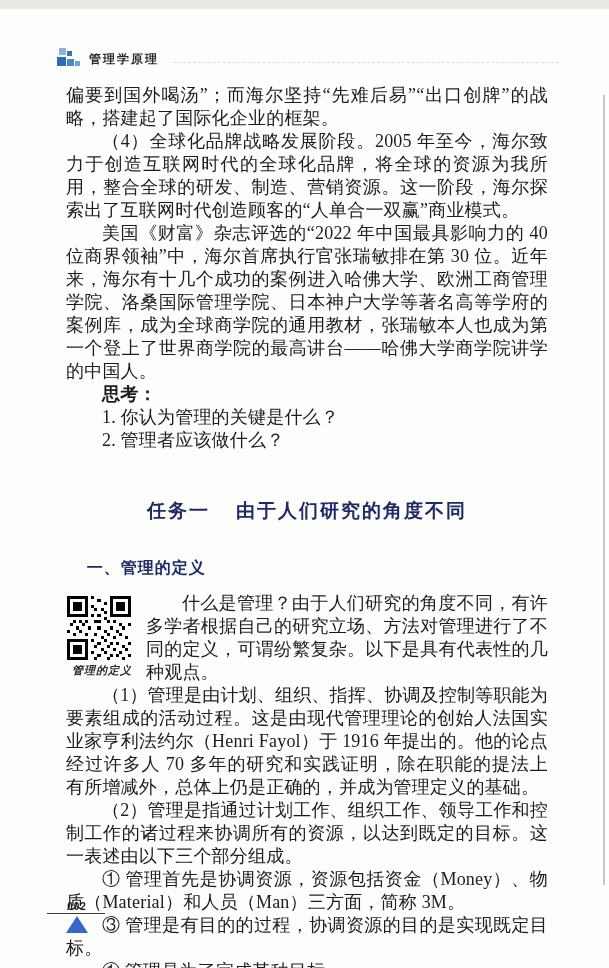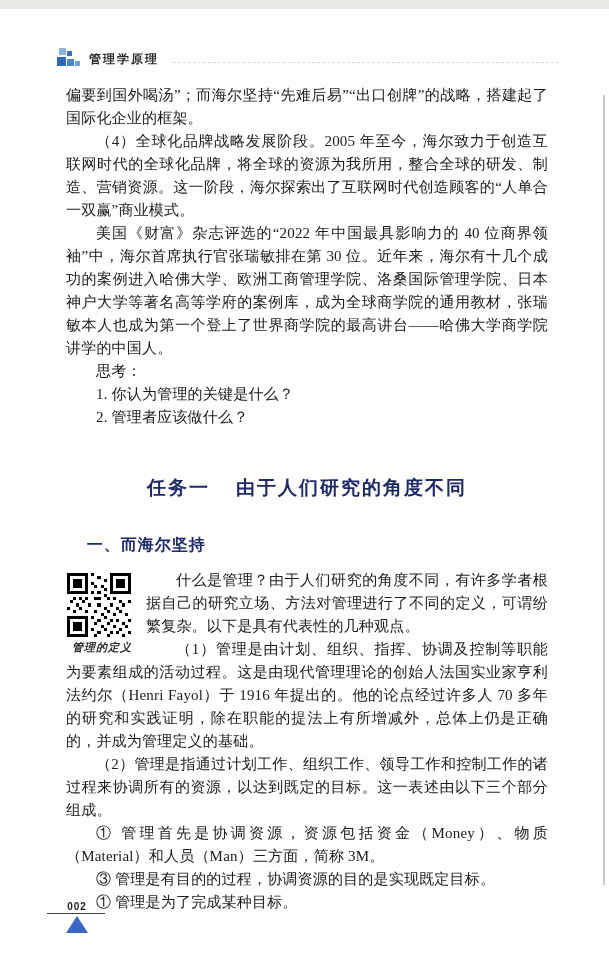--- a/index.html
+++ b/index.html
@@ -21,23 +21,23 @@
   .lg1{left:2px;top:0;width:7px;height:7px;background:#8fb3d9;}
   .lg2{left:10px;top:3px;width:5px;height:5px;background:#3a74b8;}
   .lg3{left:0;top:9px;width:9px;height:9px;background:#2f6bb2;}
   .lg4{left:10px;top:11px;width:7px;height:7px;background:#4a86c6;}
   .lg5{left:18px;top:13px;width:5px;height:5px;background:#6fa0cf;}
   .book-title{font-size:12px;font-weight:bold;color:#2b2b2b;letter-spacing:2px;}
   .header-rule{flex:1;border-top:1px dashed #ddddd8;margin-left:14px;margin-top:6px;}
 
   
   .content{position:absolute;top:84px;left:66px;width:482px;}
-  p{margin:0;font-size:15px;line-height:23px;text-align:justify;letter-spacing:0.2px;}
+  p{margin:0;font-size:18px;line-height:23px;text-align:justify;letter-spacing:0.2px;}
   .indent{text-indent:2em;}
-  .bold{font-weight:normal;}
+  .bold{font-weight:bold;}
 
   
   .task-title{
     margin:47px 0 34px 0;
     text-align:center;
     color:#1e2a66;
     font-weight:bold;
     font-size:19px;
     letter-spacing:2px;
     text-indent:0;
@@ -89,21 +89,21 @@
 
     <p>偏要到国外喝汤”；而海尔坚持“先难后易”“出口创牌”的战略，搭建起了国际化企业的框架。</p>
     <p class="indent">（4）全球化品牌战略发展阶段。2005 年至今，海尔致力于创造互联网时代的全球化品牌，将全球的资源为我所用，整合全球的研发、制造、营销资源。这一阶段，海尔探索出了互联网时代创造顾客的“人单合一双赢”商业模式。</p>
     <p class="indent">美国《财富》杂志评选的“2022 年中国最具影响力的 40 位商界领袖”中，海尔首席执行官张瑞敏排在第 30 位。近年来，海尔有十几个成功的案例进入哈佛大学、欧洲工商管理学院、洛桑国际管理学院、日本神户大学等著名高等学府的案例库，成为全球商学院的通用教材，张瑞敏本人也成为第一个登上了世界商学院的最高讲台——哈佛大学商学院讲学的中国人。</p>
     <p class="indent bold">思考：</p>
     <p class="indent">1. 你认为管理的关键是什么？</p>
     <p class="indent">2. 管理者应该做什么？</p>
 
     <p class="task-title"><span>任务一</span><span class="gap"></span><span>由于人们研究的角度不同</span></p>
 
-    <p class="sub-heading">一、而海尔坚持</p>
+    <p class="sub-heading">一、管理的定义</p>
 
     <div class="qr-block">
       <svg class="qr-code" viewBox="0 0 21 21" shape-rendering="crispEdges" xmlns="http://www.w3.org/2000/svg">
         <rect x="0" y="0" width="21" height="21" fill="#ffffff"></rect>
         <g fill="#000000">
           <rect x="0" y="0" width="7" height="7"></rect>
             <rect x="14" y="0" width="7" height="7"></rect>
             <rect x="0" y="14" width="7" height="7"></rect>
         </g>
         <g fill="#ffffff">

